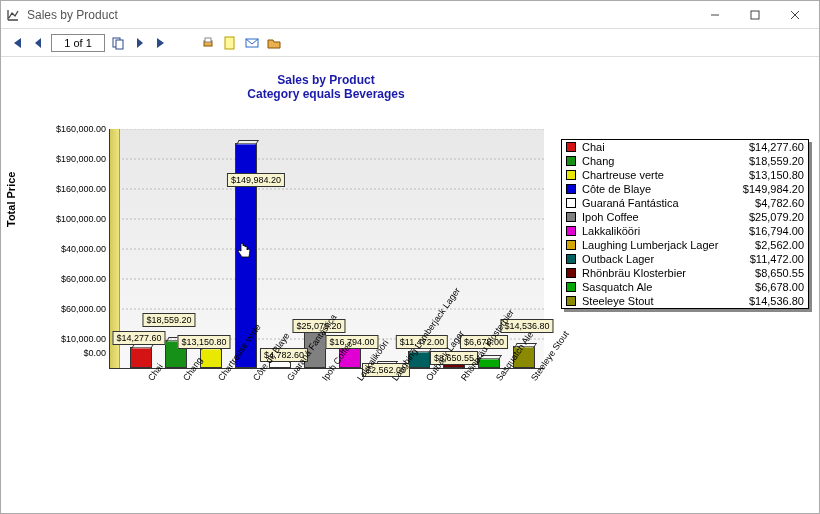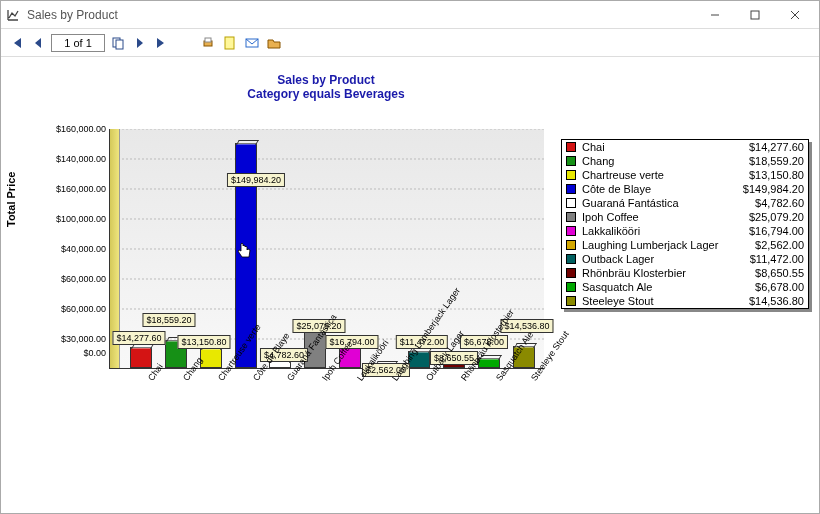--- a/index.html
+++ b/index.html
@@ -124,27 +124,27 @@
       <line x1="0" y1="210" x2="435" y2="210"></line>
         <line x1="0" y1="180" x2="435" y2="180"></line>
         <line x1="0" y1="150" x2="435" y2="150"></line>
         <line x1="0" y1="120" x2="435" y2="120"></line>
         <line x1="0" y1="90" x2="435" y2="90"></line>
         <line x1="0" y1="60" x2="435" y2="60"></line>
         <line x1="0" y1="30" x2="435" y2="30"></line>
         <line x1="0" y1="0" x2="435" y2="0"></line>
     </svg>
     <div class="ytick" style="top:224px">$0.00</div>
-    <div class="ytick" style="top:210px">$30,000.00</div>
+    <div class="ytick" style="top:210px">$10,000.00</div>
     <div class="ytick" style="top:180px">$60,000.00</div>
     <div class="ytick" style="top:150px">$60,000.00</div>
     <div class="ytick" style="top:120px">$40,000.00</div>
     <div class="ytick" style="top:90px">$100,000.00</div>
     <div class="ytick" style="top:60px">$160,000.00</div>
-    <div class="ytick" style="top:30px">$140,000.00</div>
+    <div class="ytick" style="top:30px">$190,000.00</div>
     <div class="ytick" style="top:0px">$160,000.00</div>
     <div class="bars" id="bars">
         <div class="bar" style="left: 6.375px; height: 21.4164px; background: rgb(212, 20, 20);"></div>
         <div class="bar" style="left: 41.125px; height: 27.8388px; background: rgb(22, 144, 22);"></div>
         <div class="bar" style="left: 75.875px; height: 19.7262px; background: rgb(232, 232, 0);"></div>
         <div class="bar" style="left: 110.625px; height: 224.976px; background: rgb(0, 0, 212);"></div>
         <div class="bar" style="left: 145.375px; height: 7.1739px; background: rgb(255, 255, 255);"></div>
         <div class="bar" style="left: 180.125px; height: 37.6188px; background: rgb(128, 128, 128);"></div>
         <div class="bar" style="left: 214.875px; height: 25.191px; background: rgb(224, 0, 212);"></div>
         <div class="bar" style="left: 249.625px; height: 3.843px; background: rgb(212, 168, 0);"></div>

